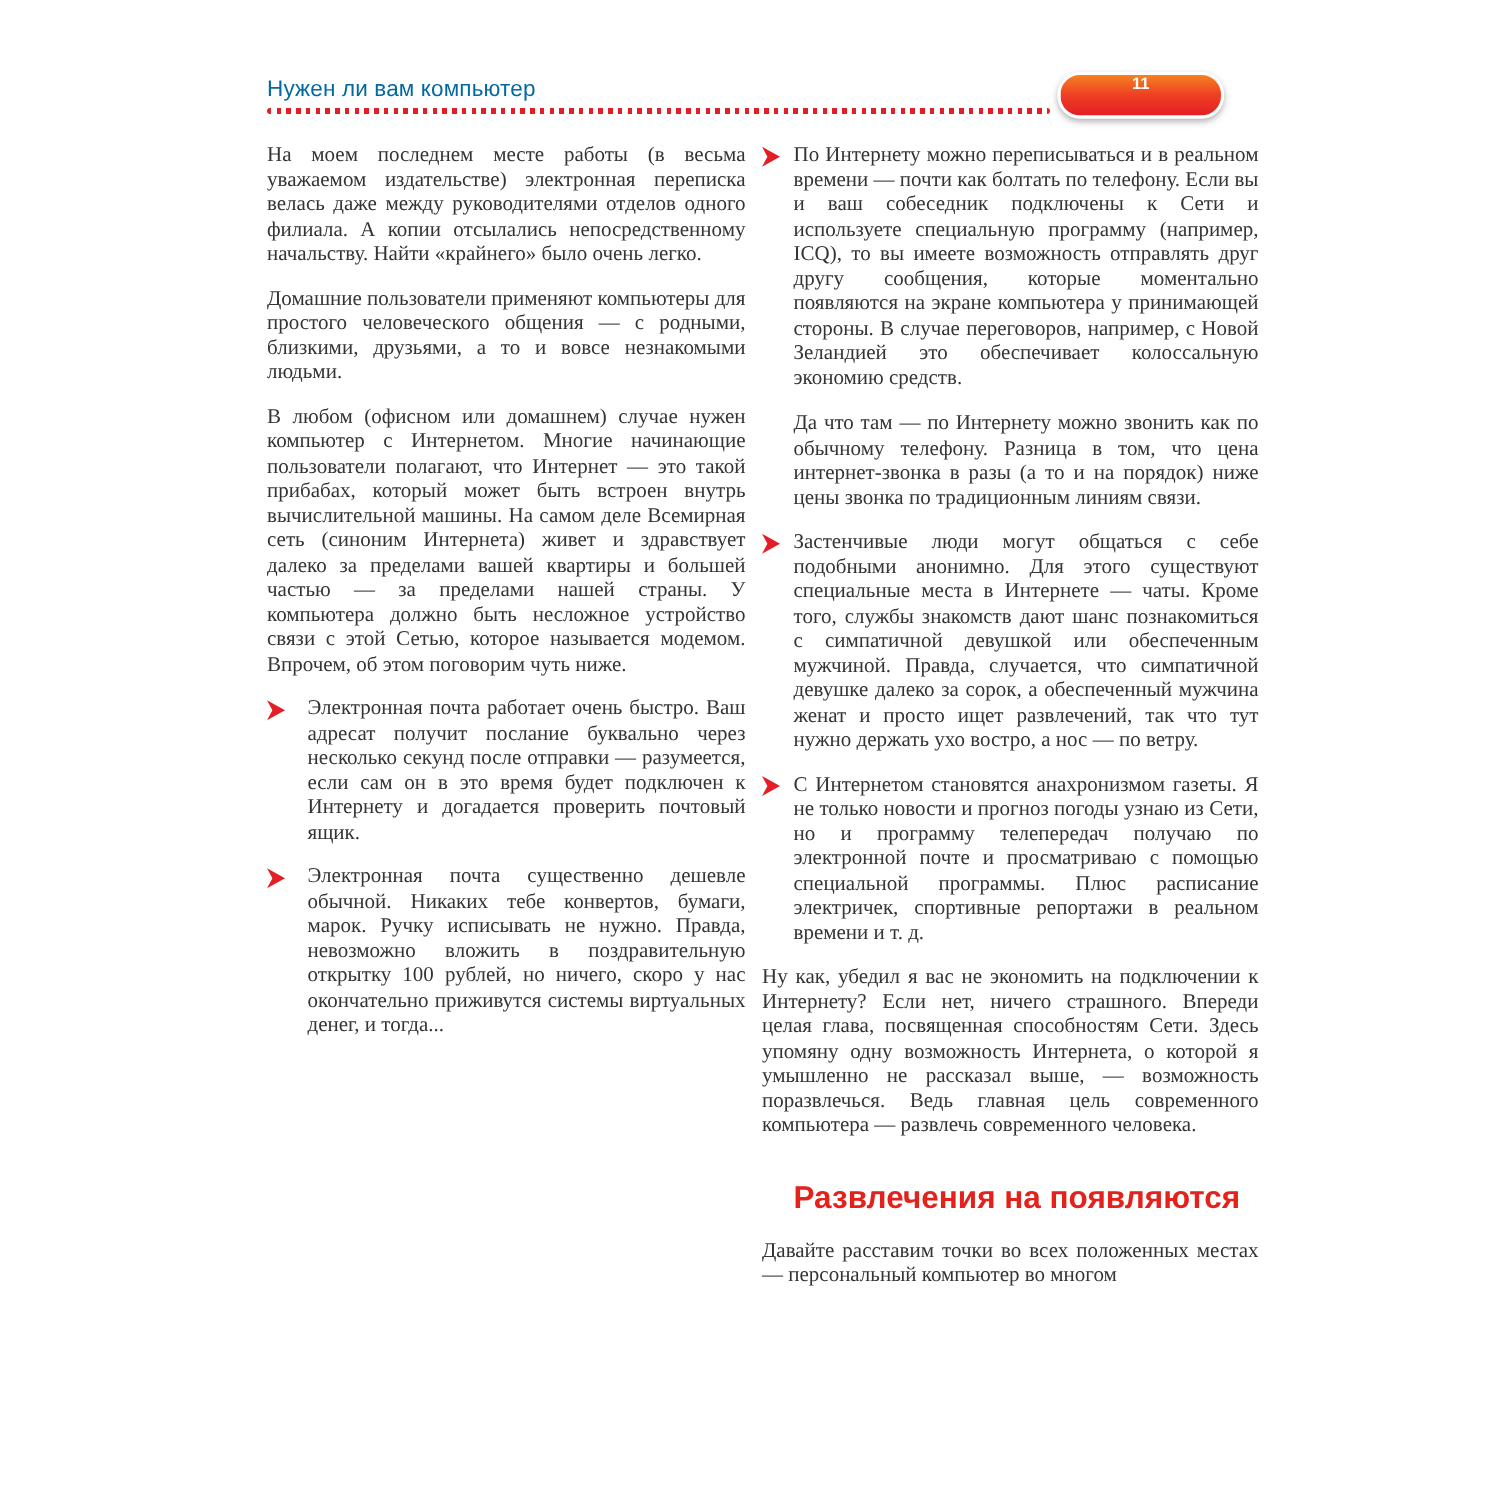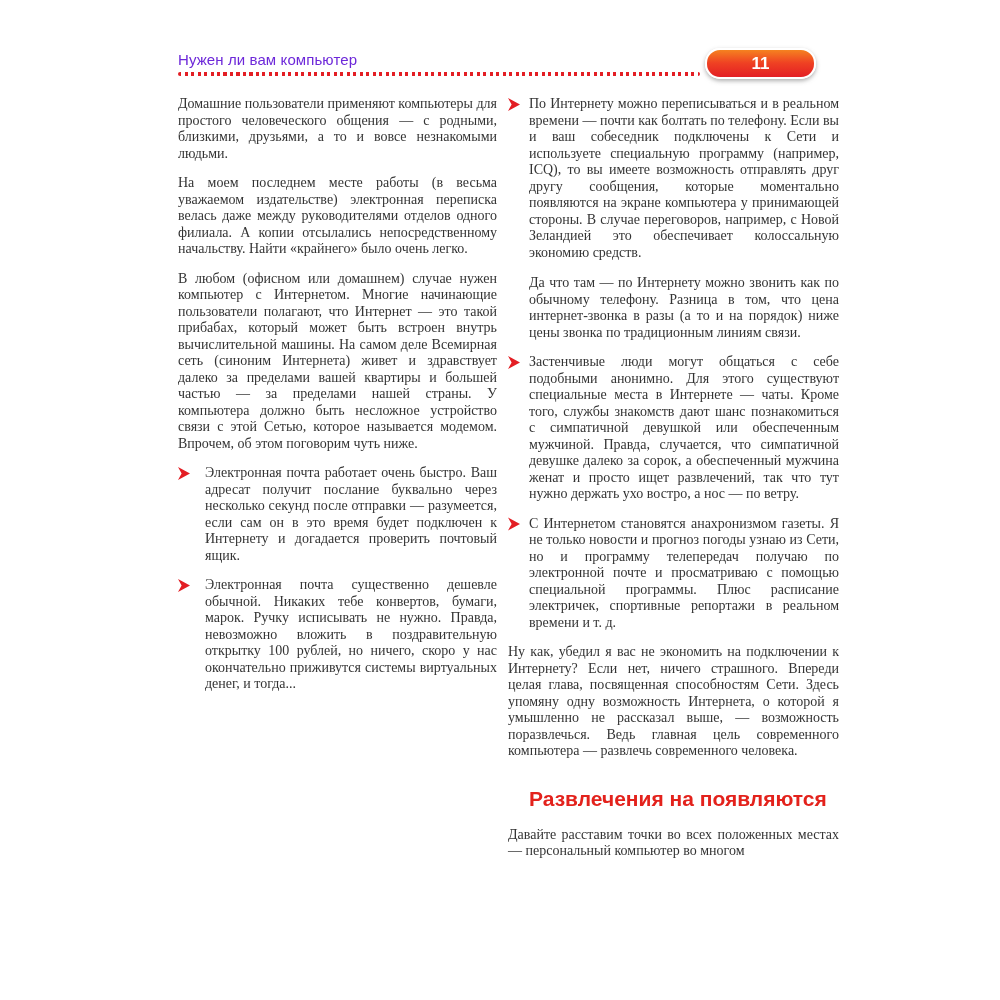--- a/index.html
+++ b/index.html
@@ -13,21 +13,21 @@
     overflow: hidden;
   }
 
   
   .running-header-title {
     position: absolute;
     left: 178px;
     top: 51px;
     font-family: "Liberation Sans", "DejaVu Sans", sans-serif;
     font-size: 15px;
-    color: #6d28d9;
+    color: #0369a1;
     letter-spacing: .1px;
   }
   .dotted-separator {
     position: absolute;
     left: 178px;
     top: 72px;
     width: 522px;
     height: 4px;
     background: repeating-linear-gradient(90deg, #e31e24 0 3px, transparent 3px 6.5px);
     border-radius: 2px;
@@ -37,25 +37,25 @@
     left: 705px;
     top: 48px;
     width: 111px;
     height: 31px;
     box-sizing: border-box;
     border: 2px solid #ffffff;
     border-radius: 15px;
     background: linear-gradient(#f58220 0%, #ef4123 48%, #e31e24 100%);
     box-shadow: 0 2px 4px rgba(110,110,110,.55);
     display: flex;
-    align-items: center;
+    align-items: flex-start;
     justify-content: center;
     color: #ffffff;
     font-family: "Liberation Sans", "DejaVu Sans", sans-serif;
-    font-size: 17px;
+    font-size: 11px;
     font-weight: bold;
   }
 
   
   .col {
     position: absolute;
     top: 96px;
     font-size: 14px;
     line-height: 16.5px;
     text-align: justify;
@@ -99,22 +99,22 @@
 
 <div class="page">
 
   <div class="running-header-title">Нужен ли вам компьютер</div>
   <div class="dotted-separator"></div>
   <div class="page-badge">
     <span>11</span>
   </div>
 
   <div class="col col-left">
+    <p class="para">На моем последнем месте работы (в весьма уважаемом издательстве) электронная переписка велась даже между руководителями отделов одного филиала. А копии отсылались непосредственному начальству. Найти «крайнего» было очень легко.</p>
     <p class="para">Домашние пользователи применяют компьютеры для простого человеческого общения — с родными, близкими, друзьями, а то и вовсе незнакомыми людьми.</p>
-    <p class="para">На моем последнем месте работы (в весьма уважаемом издательстве) электронная переписка велась даже между руководителями отделов одного филиала. А копии отсылались непосредственному начальству. Найти «крайнего» было очень легко.</p>
     <p class="para">В любом (офисном или домашнем) случае нужен компьютер с Интернетом. Многие начинающие пользователи полагают, что Интернет — это такой прибабах, который может быть встроен внутрь вычислительной машины. На самом деле Всемирная сеть (синоним Интернета) живет и здравствует далеко за пределами вашей квартиры и большей частью — за пределами нашей страны. У компьютера должно быть несложное устройство связи с этой Сетью, которое называется модемом. Впрочем, об этом поговорим чуть ниже.</p>
     <div class="bullet-item">
       <span class="bullet-arrow"></span>
       <span>Электронная почта работает очень быстро. Ваш адресат получит послание буквально через несколько секунд после отправки — разумеется, если сам он в это время будет подключен к Интернету и догадается проверить почтовый ящик.</span>
     </div>
     <div class="bullet-item">
       <span class="bullet-arrow"></span>
       <span>Электронная почта существенно дешевле обычной. Никаких тебе конвертов, бумаги, марок. Ручку исписывать не нужно. Правда, невозможно вложить в поздравительную открытку 100 рублей, но ничего, скоро у нас окончательно приживутся системы виртуальных денег, и тогда...</span>
     </div>
   </div>

